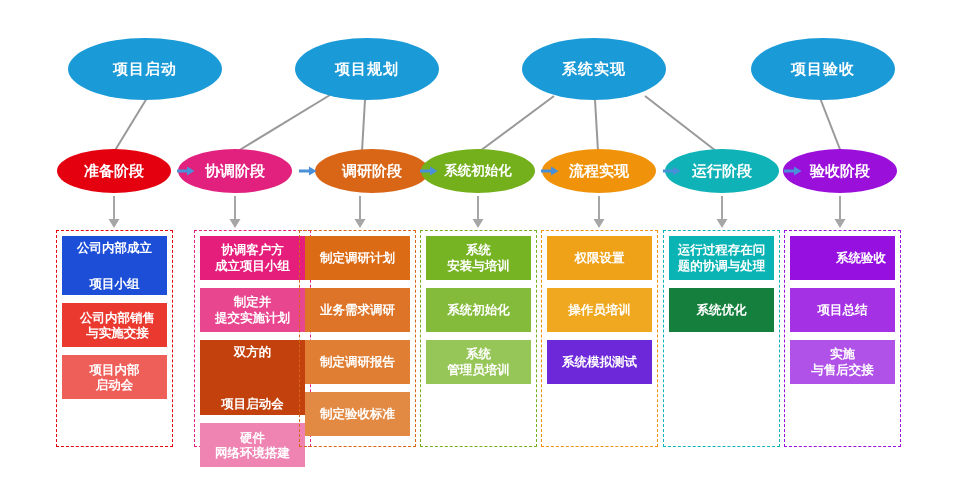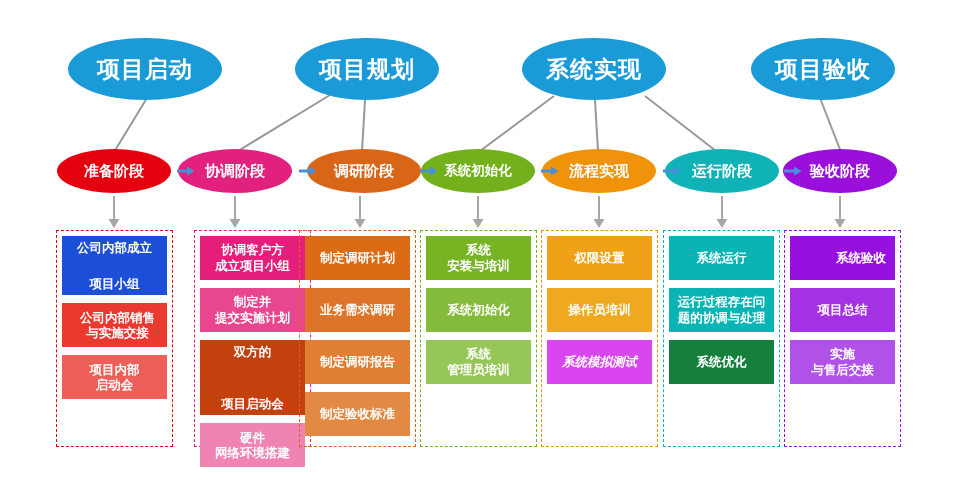--- a/index.html
+++ b/index.html
@@ -22,21 +22,21 @@
   }
 
   
   .group-ellipse{
     position:absolute;
     display:flex;
     align-items:center;
     justify-content:center;
     border-radius:50%;
     color:#ffffff;
-    font-size:23px;
+    font-size:15px;
     font-weight:bold;
     letter-spacing:1px;
     white-space:nowrap;
     z-index:3;
   }
 
   
   .phase-ellipse{
     position:absolute;
     display:flex;
@@ -119,21 +119,21 @@
         <span>项目验收</span>
       </div>
     </div>
   <div id="phases-layer">
       <div class="phase-ellipse" style="left: 57px; top: 149px; width: 114px; height: 44px; background: rgb(228, 0, 15);">
         <span>准备阶段</span>
       </div>
       <div class="phase-ellipse" style="left: 178px; top: 149px; width: 114px; height: 44px; background: rgb(226, 33, 127);">
         <span>协调阶段</span>
       </div>
-      <div class="phase-ellipse" style="left: 307px; top: 149px; width: 114px; height: 44px; background: rgb(217, 101, 23); text-align: center;">
+      <div class="phase-ellipse" style="left: 315px; top: 149px; width: 114px; height: 44px; background: rgb(217, 101, 23); text-align: center;">
         <span>调研阶段</span>
       </div>
       <div class="phase-ellipse" style="left: 421px; top: 149px; width: 114px; height: 44px; background: rgb(115, 176, 28);">
         <span style="font-size: 13.5px;">系统初始化</span>
       </div>
       <div class="phase-ellipse" style="left: 542px; top: 149px; width: 114px; height: 44px; background: rgb(240, 147, 11);">
         <span>流程实现</span>
       </div>
       <div class="phase-ellipse" style="left: 665px; top: 149px; width: 114px; height: 44px; background: rgb(15, 179, 183);">
         <span>运行阶段</span>
@@ -250,28 +250,25 @@
           <span class="ln">管理员培训</span>
         </div>
       </div>
       <div class="task-col" style="left: 541px; top: 230px; width: 117px; height: 217px; border-color: rgb(240, 147, 11);">
         <div class="task-box" style="background: rgb(239, 162, 24);">
           <span class="ln">权限设置</span>
         </div>
         <div class="task-box" style="background: rgb(239, 168, 32);">
           <span class="ln">操作员培训</span>
         </div>
-        <div class="task-box" style="background: #d946ef; font-style: italic;">
+        <div class="task-box" style="background: #6d28d9;">
           <span class="ln">系统模拟测试</span>
         </div>
       </div>
       <div class="task-col" style="left: 663px; top: 230px; width: 117px; height: 217px; border-color: rgb(15, 179, 183);">
-        <div class="task-box" style="background: rgb(11, 180, 180);">
-          <span class="ln">系统运行</span>
-        </div>
         <div class="task-box" style="background: rgb(11, 180, 180);">
           <span class="ln">运行过程存在问</span>
           <span class="ln">题的协调与处理</span>
         </div>
         <div class="task-box" style="background: #15803d;">
           <span class="ln">系统优化</span>
         </div>
       </div>
       <div class="task-col" style="left: 784px; top: 230px; width: 117px; height: 217px; border-color: rgb(155, 15, 219);">
         <div class="task-box" style="background: rgb(150, 16, 224); padding-left: 39px;">

